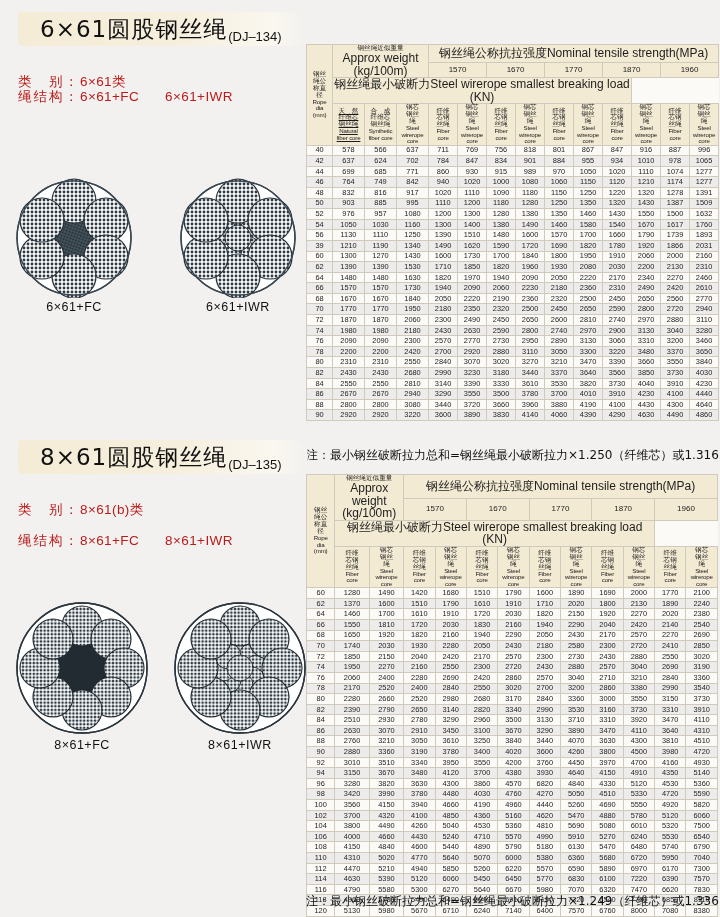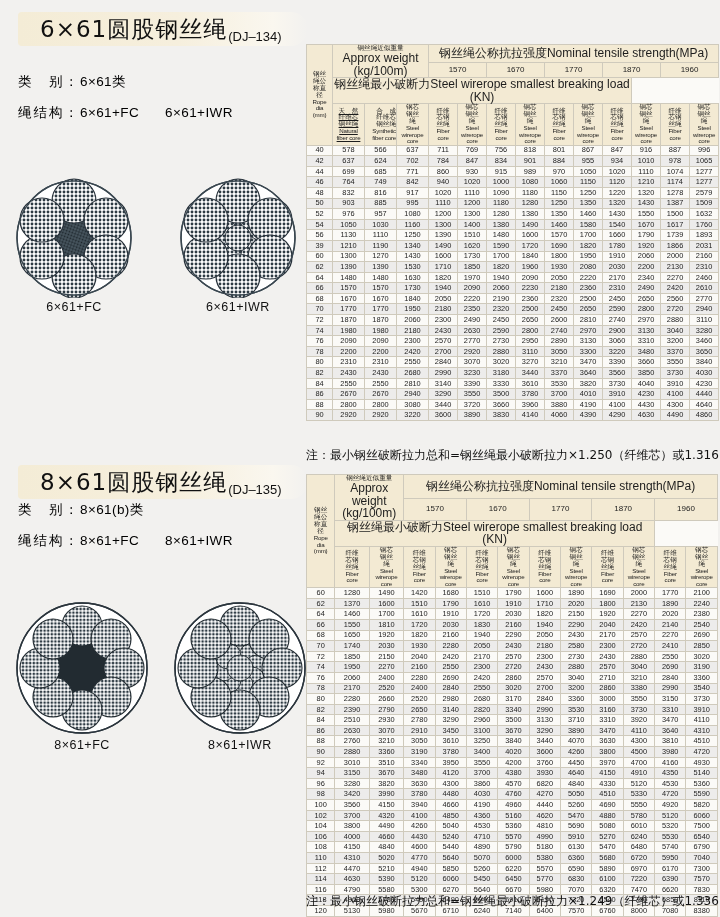--- a/index.html
+++ b/index.html
@@ -31,21 +31,21 @@
   }
   .banner .code{
     font-size:13px;margin-left:1px;margin-bottom:-3px;align-self:flex-end;
     padding-bottom:5px;color:#111;
   }
 
   
   .infoline{
     position:absolute;
     font-size:13.5px;
-    color:#000000;
+    color:#b91c1c;
     white-space:nowrap;
     font-family:"DejaVu Sans","Liberation Sans",sans-serif;
   }
   .infoline .lbl{letter-spacing:2px;}
   .infoline .val{font-family:"Liberation Sans",sans-serif;letter-spacing:.4px;}
   .infoline .val2{margin-left:26px;}
 
   
   .diagram{position:absolute;}
   .diagram svg{display:block;}
@@ -101,21 +101,21 @@
 <div class="page">
 
   <div class="banner" style="left:18px;top:12px;width:290px;">
     <span class="cn">6×61圆股钢丝绳</span>
     <span class="code">(DJ–134)</span>
   </div>
 
   <div class="infoline" style="left:18px;top:73px;">
     <span class="lbl">类　别：</span><span class="val">6×61类</span>
   </div>
-  <div class="infoline" style="left:18px;top:104px;">
+  <div class="infoline" style="left:18px;top:88px;">
     <span class="lbl">绳结构：</span><span class="val">6×61+FC</span><span class="val val2">6×61+IWR</span>
   </div>
 
   <div class="diagram" style="left:14px;top:178px;">
     <svg width="120" height="120" viewBox="0 0 120 120" aria-hidden="true">
       <defs>
         <pattern id="wires" width="4" height="4" patternUnits="userSpaceOnUse">
           <rect width="4" height="4" fill="#ffffff"></rect>
           <circle cx="2" cy="2" r="1.45" fill="#2c3942"></circle>
         </pattern>
@@ -224,21 +224,21 @@
           </th>
         </tr>
         <tr id="t1sub">
             <th style="height: 36px; text-decoration: underline;">
               <span class="hcn">天　然</span>
               <span class="hcn">纤维芯</span>
               <span class="hcn">钢丝绳</span>
               <span class="hen">Natural</span>
               <span class="hen">fiber core</span>
             </th>
-            <th style="height: 36px; text-align: right;">
+            <th style="height: 36px;">
               <span class="hcn">合　成</span>
               <span class="hcn">纤维芯</span>
               <span class="hcn">钢丝绳</span>
               <span class="hen">Synthetic</span>
               <span class="hen">fiber core</span>
             </th>
             <th style="height: 36px;">
               <span class="hcn">钢芯</span>
               <span class="hcn">钢丝</span>
               <span class="hcn">绳</span>
@@ -395,21 +395,21 @@
             <td class="d">917</td>
             <td class="d">1020</td>
             <td class="d">1110</td>
             <td class="d">1090</td>
             <td class="d">1180</td>
             <td class="d">1150</td>
             <td class="d">1250</td>
             <td class="d">1220</td>
             <td class="d">1320</td>
             <td class="d">1278</td>
-            <td class="d">2579</td>
+            <td class="d">1391</td>
           </tr>
           <tr class="alt">
             <td class="d dia">50</td>
             <td class="d">903</td>
             <td class="d">885</td>
             <td class="d">995</td>
             <td class="d">1110</td>
             <td class="d">1200</td>
             <td class="d">1180</td>
             <td class="d">1280</td>
@@ -739,21 +739,21 @@
             <td class="d">4630</td>
             <td class="d">4490</td>
             <td class="d">4860</td>
           </tr>
         </tbody>
     </table>
   </div>
 
   <div class="note" style="left:306px;top:447px;">注：最小钢丝破断拉力总和=钢丝绳最小破断拉力×1.250（纤维芯）或1.316（钢芯）。</div>
 
-  <div class="banner" style="left:18px;top:440px;width:290px;margin-top:25px;">
+  <div class="banner" style="left:18px;top:440px;width:290px;">
     <span class="cn">8×61圆股钢丝绳</span>
     <span class="code">(DJ–135)</span>
   </div>
 
   <div class="infoline" style="left:18px;top:501px;">
     <span class="lbl">类　别：</span><span class="val">8×61(b)类</span>
   </div>
   <div class="infoline" style="left:18px;top:532px;">
     <span class="lbl">绳结构：</span><span class="val">8×61+FC</span><span class="val val2">8×61+IWR</span>
   </div>

